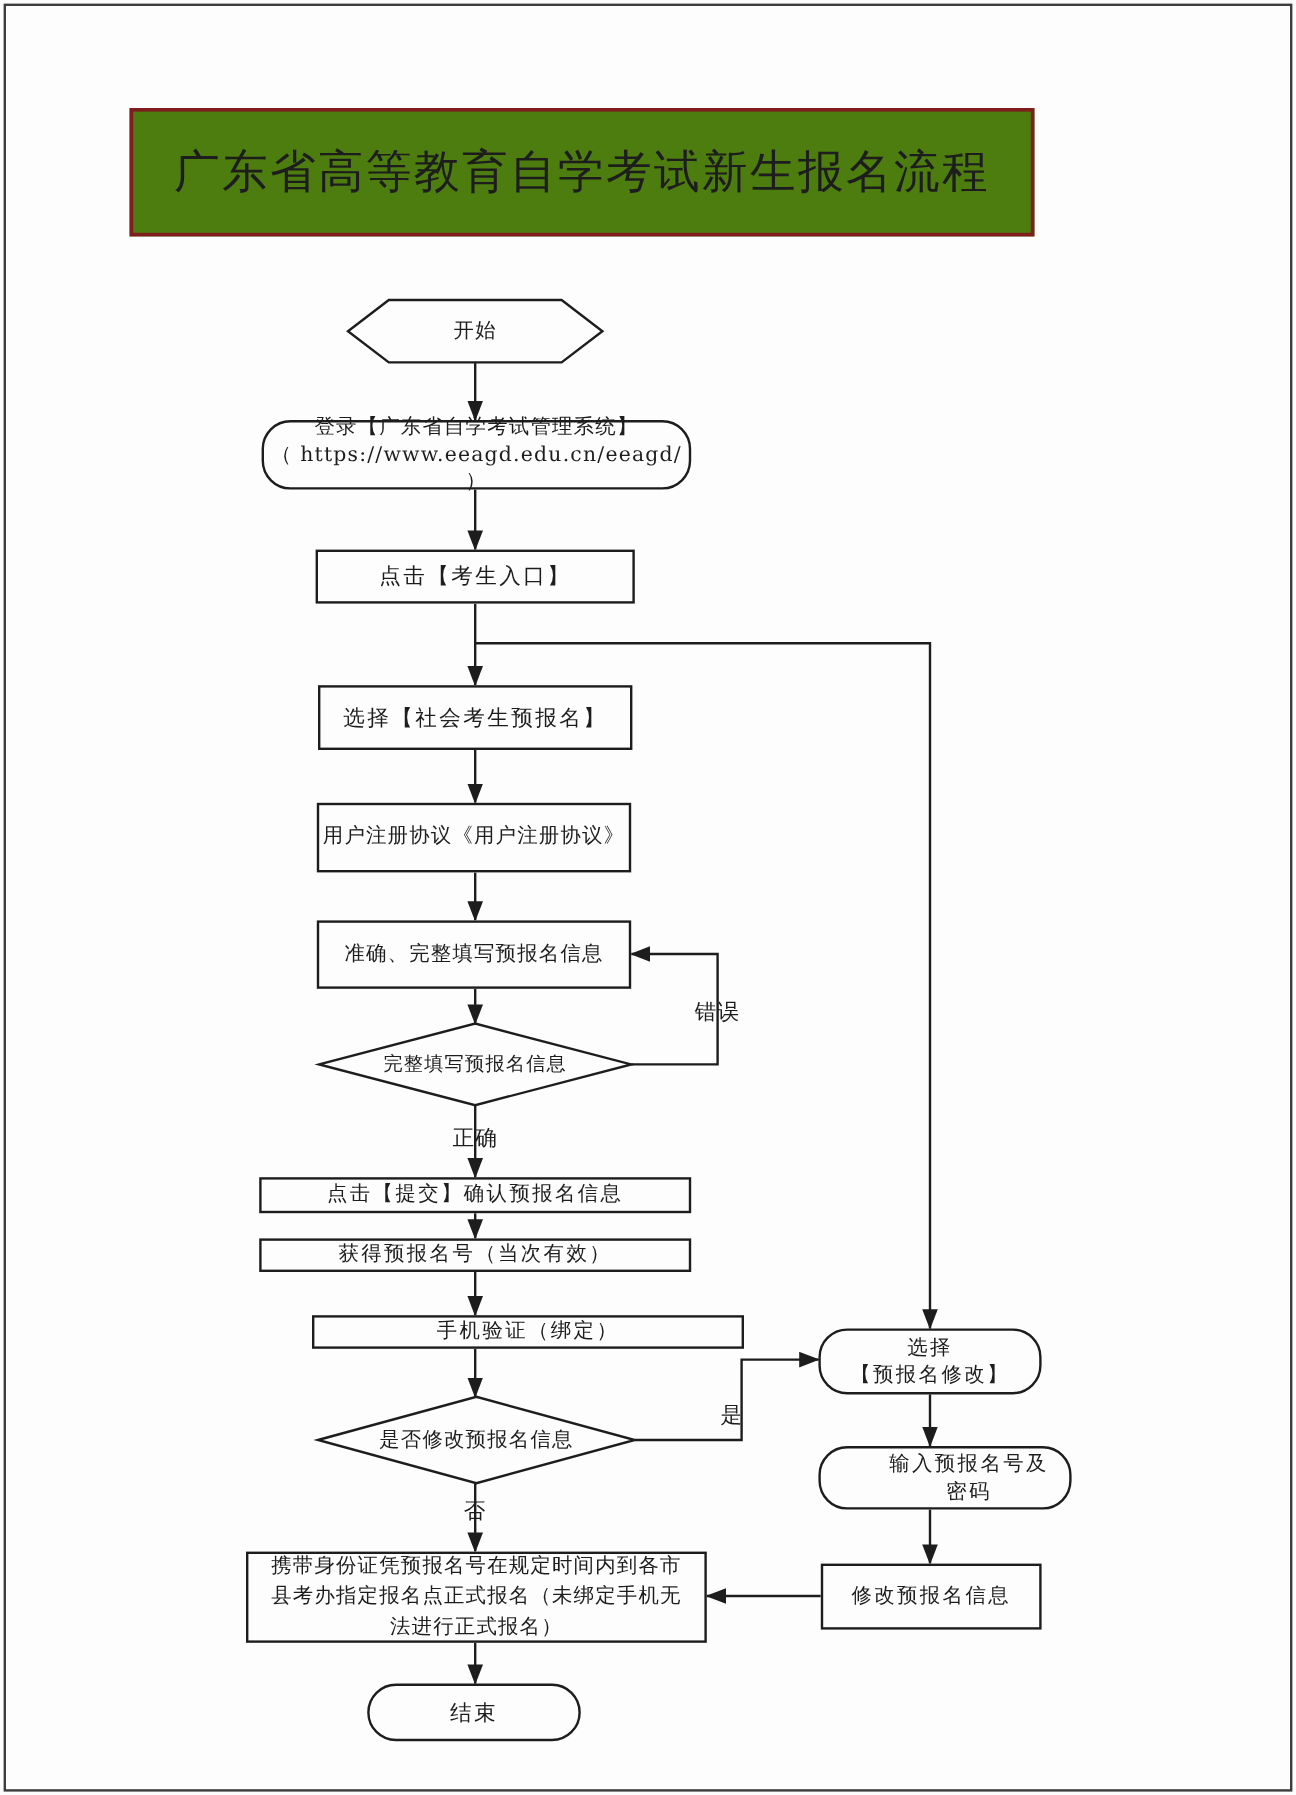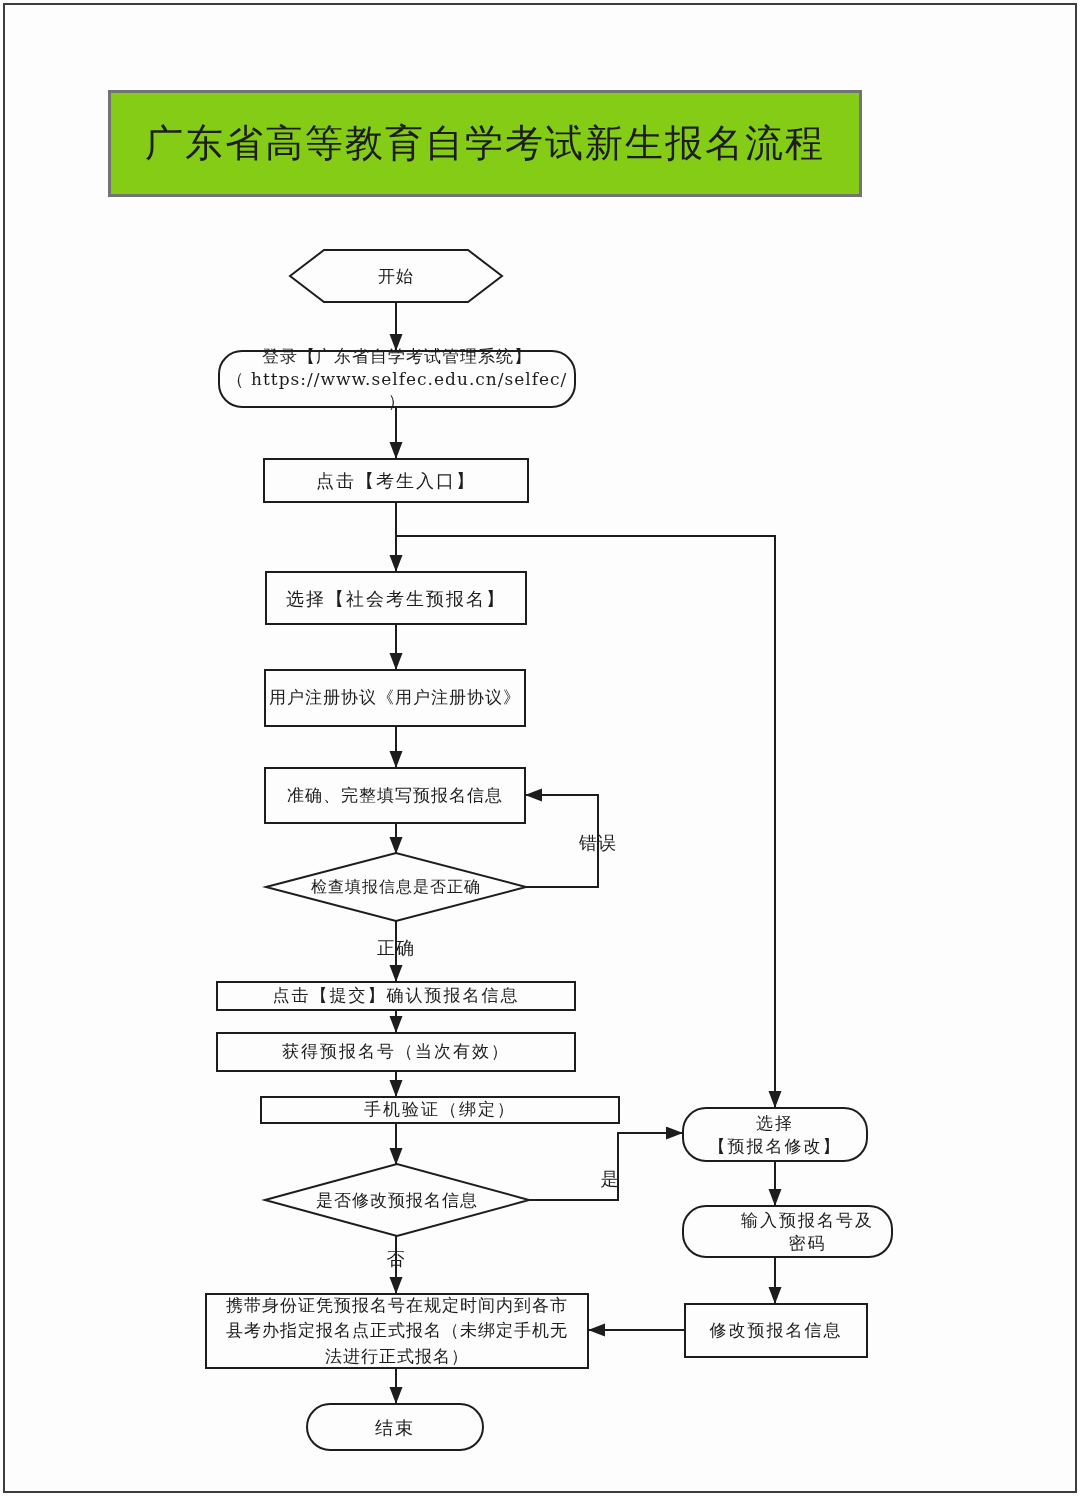--- a/index.html
+++ b/index.html
@@ -14,21 +14,21 @@
     border:2px solid #3d3d3d; pointer-events:none;
   }
   .wires { position:absolute; left:0; top:0; }
   .node {
     position:absolute; background:#fdfdfd; border:2px solid #1d1d1d;
     display:flex; flex-direction:column; align-items:center; justify-content:center;
     text-align:center; font-size:17px; letter-spacing:2px; line-height:1.5;
   }
   .title-box {
     position:absolute; left:108px; top:90px; width:754px; height:107px;
-    border:3px solid #737373; background:#84cc16;
+    border:3px solid #7f1d1d; background:#4d7c0f;
     display:flex; align-items:center; justify-content:center;
     font-size:38px; letter-spacing:2px; text-align:center;
   }
   .shape-label {
     position:absolute; display:flex; align-items:center; justify-content:center;
     text-align:center; font-size:17px; letter-spacing:1px; line-height:1.3;
     background:transparent; border:none;
   }
   .edge-label {
     position:absolute; font-size:18px; letter-spacing:1px; text-align:center;
@@ -79,48 +79,48 @@
   <div class="title-box">
     <span>广东省高等教育自学考试新生报名流程</span>
   </div>
 
   <div class="shape-label" style="left:290px; top:250px; width:212px; height:52px;">
     <span>开始</span>
   </div>
 
   <div class="node tight" style="left:218px; top:350px; width:358px; height:58px; font-size:17px; letter-spacing:1px;">
     <span>登录【广东省自学考试管理系统】</span>
-    <span>（ https://www.selfec.edu.cn/selfec/ ）</span>
+    <span>（ https://www.eeagd.edu.cn/eeagd/ ）</span>
   </div>
 
   <div class="node big" style="left:263px; top:458px; width:266px; height:45px;">
     <span>点击【考生入口】</span>
   </div>
 
   <div class="node big" style="left:265px; top:571px; width:262px; height:54px;">
     <span>选择【社会考生预报名】</span>
   </div>
 
   <div class="node" style="left:264px; top:669px; width:262px; height:58px; letter-spacing:1px;">
     <span>用户注册协议《用户注册协议》</span>
   </div>
 
   <div class="node" style="left:264px; top:767px; width:262px; height:57px; letter-spacing:1px;">
     <span>准确、完整填写预报名信息</span>
   </div>
 
   <div class="shape-label" style="left:276px; top:853px; width:240px; height:68px; font-size:16px;">
-    <span>检查填报信息是否正确</span>
+    <span>完整填写预报名信息</span>
   </div>
 
   <div class="node" style="left:216px; top:981px; width:360px; height:30px;">
     <span>点击【提交】确认预报名信息</span>
   </div>
 
-  <div class="node" style="left:216px; top:1032px; width:360px; height:40px;">
+  <div class="node" style="left:216px; top:1032px; width:360px; height:28px;">
     <span>获得预报名号（当次有效）</span>
   </div>
 
   <div class="node" style="left:216px; top:1096px; width:360px; height:28px;margin-left:44px;">
     <span>手机验证（绑定）</span>
   </div>
 
   <div class="shape-label" style="left:285px; top:1164px; width:224px; height:72px;">
     <span>是否修改预报名信息</span>
   </div>

